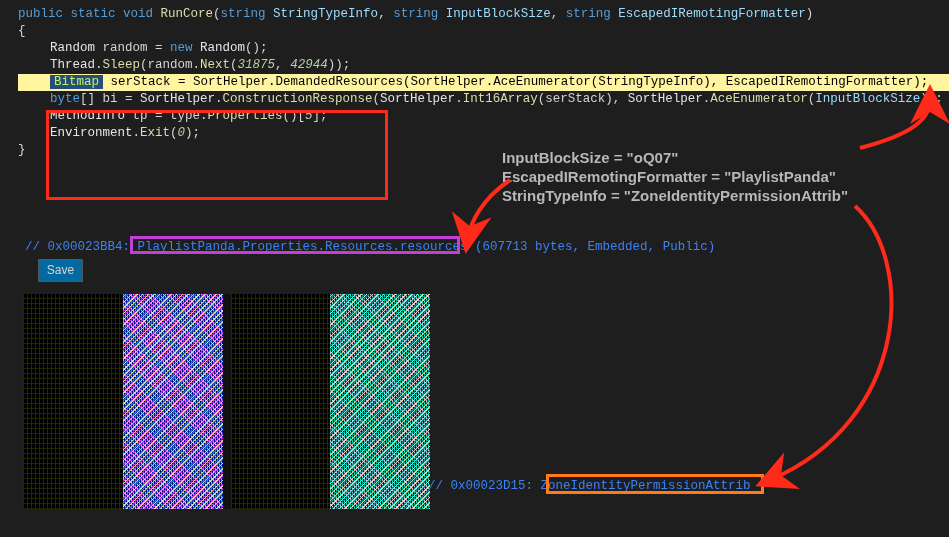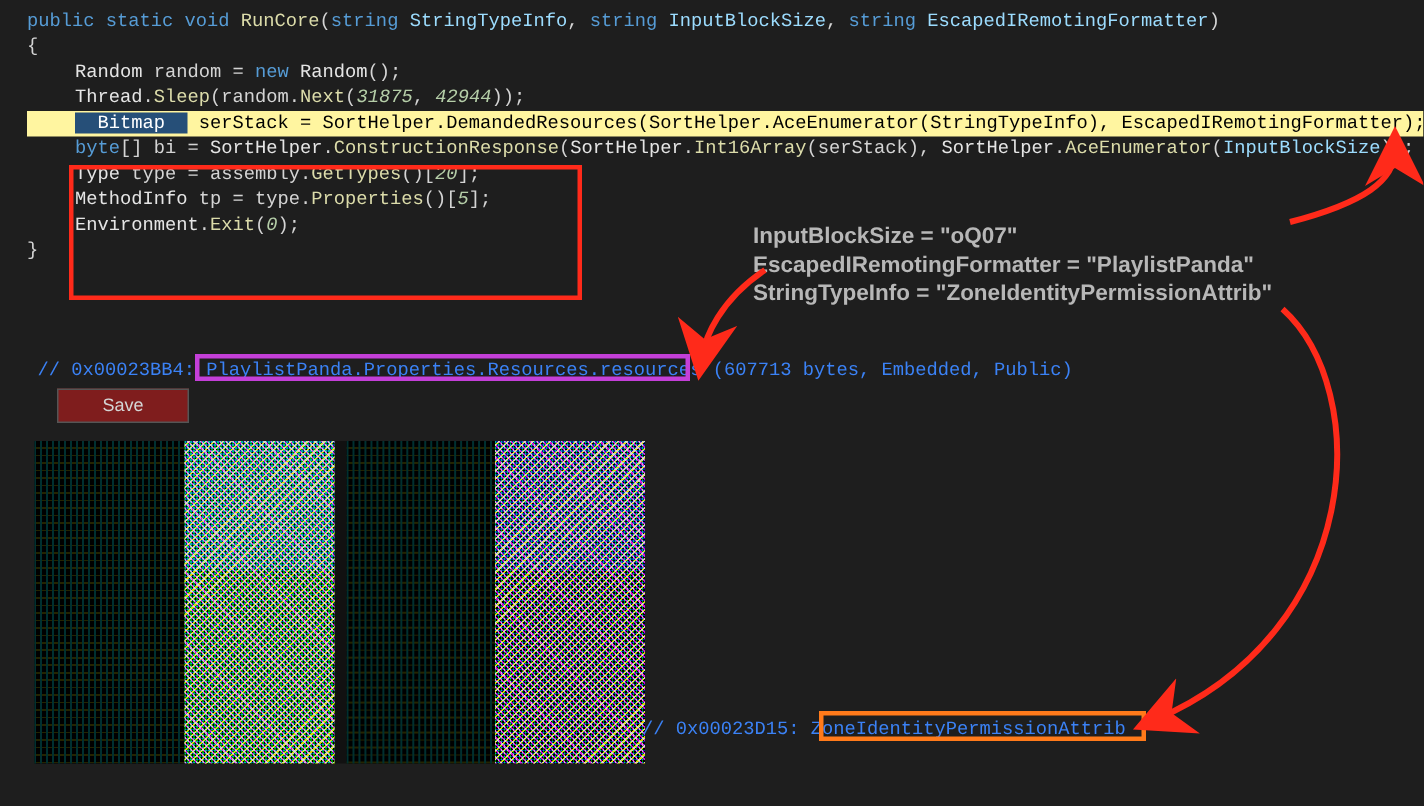--- a/index.html
+++ b/index.html
@@ -9,29 +9,29 @@
   .ind1 { padding-left:32px; }
   .kw { color:#569cd6; }
   .type { color:#e5e5e5; }
   .method { color:#dcdcaa; }
   .num { color:#b5cea8;font-style:italic; }
   .cmt { color:#3b82f6; }
   .param { color:#9cdcfe; }
   .plain { color:#d4d4d4; }
 
   .hl-yellow { background:#fff5a0; color:#000; }
-  .sel-bitmap { background:#264f78; color:#ffffff; padding:0 15px;}
+  .sel-bitmap { background:#264f78; color:#bef264; padding:0 4px;}
   
   .box-red { position:absolute; border:3px solid #ff2a1a; }
   .box-purple { position:absolute; border:3px solid #c43fd8; }
   .box-orange { position:absolute; border:3px solid #ff7a1a; }
 
   .anno-block { position:absolute; left:502px; top:148px; color:#b7b7b7; font-family:Arial,Helvetica,sans-serif; font-size:15px; font-weight:bold; line-height:19px; }
 
-  .save-btn { position:absolute; left:38px; top:259px; width:88px; height:23px; background:#7f1d1d; color:#d4d4d4; border:1px solid #555; font:12px/21px "Segoe UI",Arial,sans-serif; text-align:center; }
+  .save-btn { position:absolute; left:38px; top:259px; width:45px; height:23px; background:#0369a1; color:#d4d4d4; border:1px solid #555; font:12px/21px "Segoe UI",Arial,sans-serif; text-align:center; }
 
   .res-comment { position:absolute; left:25px; top:240px; white-space:pre; }
   .res-comment2 { position:absolute; left:428px; top:479px; white-space:pre; }
 
   .noise { position:absolute; left:23px; top:294px; width:407px; height:215px; display:flex; }
   .noise > div { flex:1; background:#000; }
   .noise .dense { background:
       repeating-linear-gradient(90deg,#0a0,#0a0 1px,transparent 1px,transparent 2px),
       repeating-linear-gradient(0deg,#04a,#04a 1px,transparent 1px,transparent 2px),
       repeating-linear-gradient(45deg,#d0d,#d0d 1px,transparent 1px,transparent 3px),
@@ -54,21 +54,20 @@
 
   <div class="line ind1"><span class="type">Random</span><span class="plain"> random = </span><span class="kw">new </span><span class="type">Random</span><span class="plain">();</span></div>
 
   <div class="line ind1"><span class="type">Thread</span><span class="plain">.</span><span class="method">Sleep</span><span class="plain">(random.</span><span class="method">Next</span><span class="plain">(</span><span class="num">31875</span><span class="plain">, </span><span class="num">42944</span><span class="plain">));</span></div>
 
   <div class="line ind1 hl-yellow"><span class="sel-bitmap">Bitmap</span><span> serStack = </span><span>SortHelper</span><span>.</span><span>DemandedResources</span><span>(</span><span>SortHelper</span><span>.</span><span>AceEnumerator</span><span>(</span><span>StringTypeInfo</span><span>), </span><span>EscapedIRemotingFormatter</span><span>);</span></div>
 
   <div class="line ind1"><span class="kw">byte</span><span class="plain">[] bi = </span><span class="type">SortHelper</span><span class="plain">.</span><span class="method">ConstructionResponse</span><span class="plain">(</span><span class="type">SortHelper</span><span class="plain">.</span><span class="method">Int16Array</span><span class="plain">(serStack), </span><span class="type">SortHelper</span><span class="plain">.</span><span class="method">AceEnumerator</span><span class="plain">(</span><span class="param">InputBlockSize</span><span class="plain">));</span></div>
 
 
-  <div class="line ind1"><span class="type">Type</span><span class="plain"> type = assembly.</span><span class="method">GetTypes</span><span class="plain">()[</span><span class="num">20</span><span class="plain">];</span></div>
 
   <div class="line ind1"><span class="type">MethodInfo</span><span class="plain"> tp = type.</span><span class="method">Properties</span><span class="plain">()[</span><span class="num">5</span><span class="plain">];</span></div>
 
 
   <div class="line ind1"><span class="type">Environment</span><span class="plain">.</span><span class="method">Exit</span><span class="plain">(</span><span class="num">0</span><span class="plain">);</span></div>
 
   <div class="line">}</div>
 </div>
 
 <div class="anno-block">

